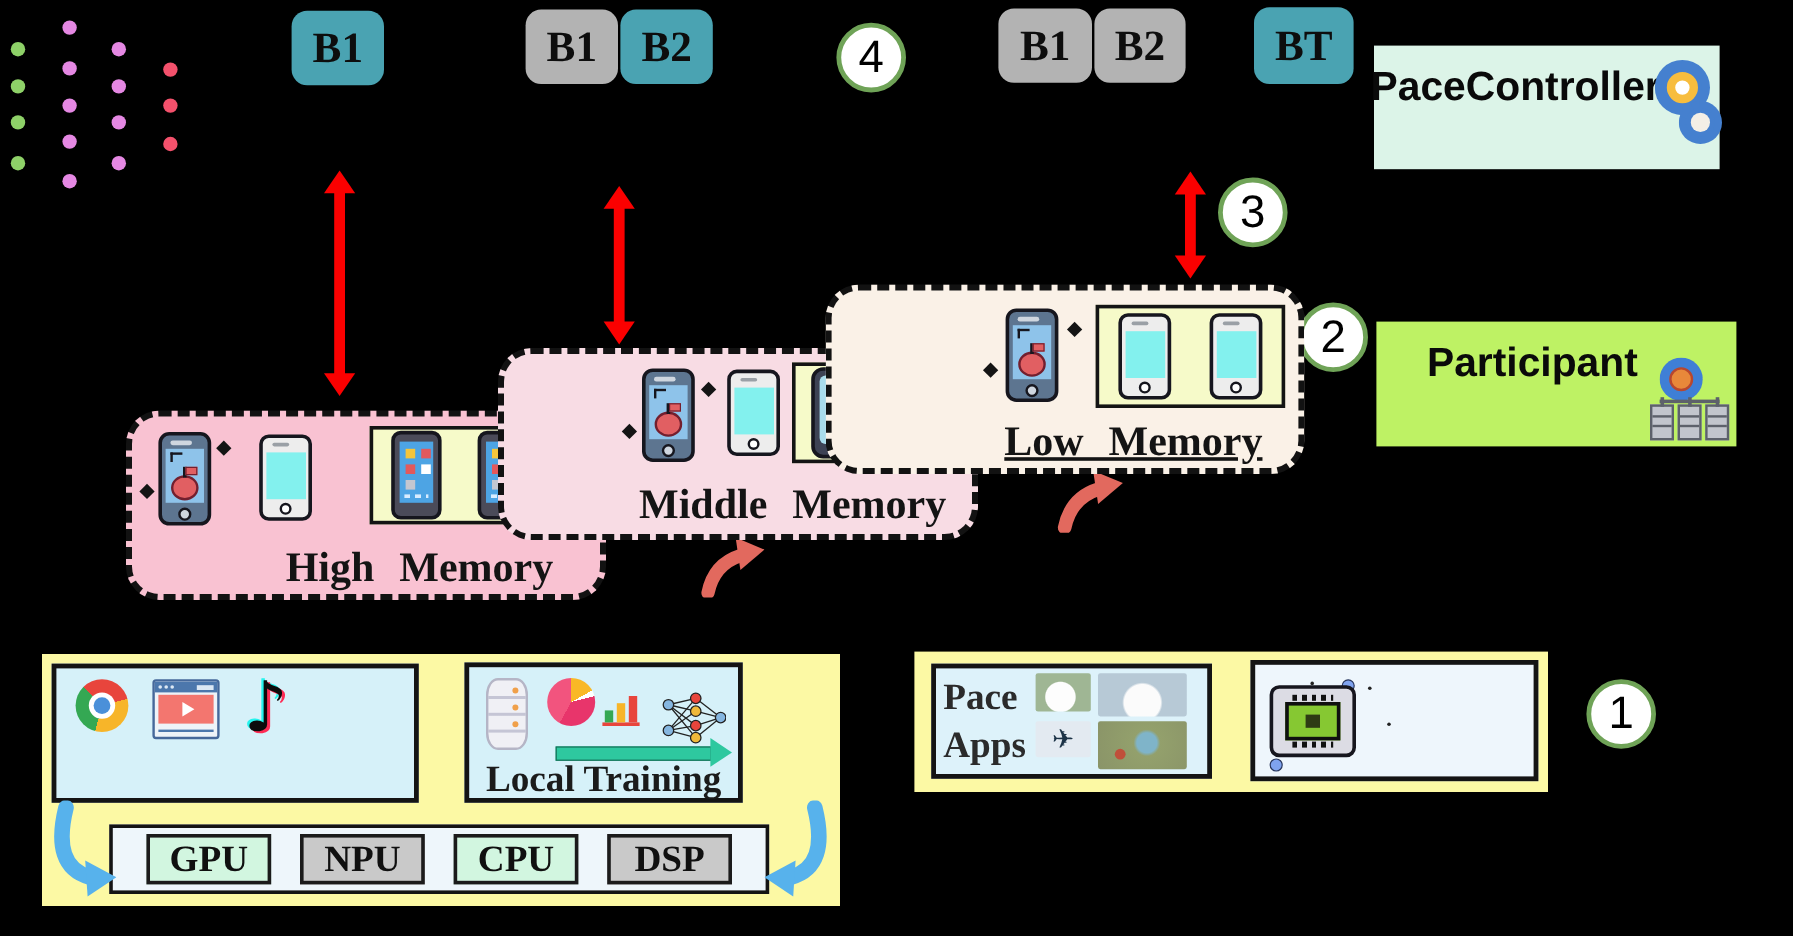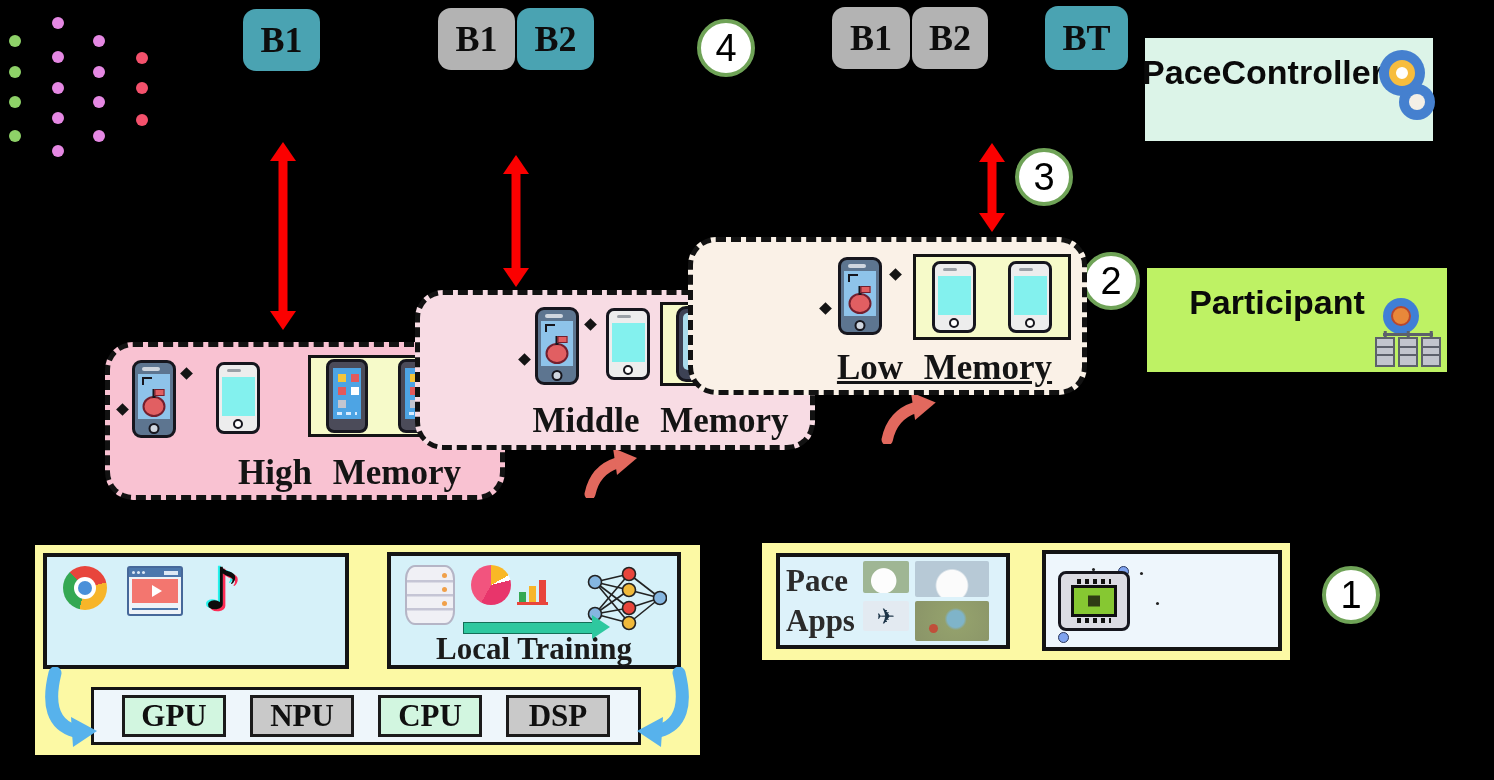--- a/index.html
+++ b/index.html
@@ -108,21 +108,21 @@
   .sarrow{position:absolute;}
 
   
   .ypanel{position:absolute;background:#fcf9a4;}
   .panel-dev{left:35px;top:545px;width:665px;height:210px;}
   .bluebox{position:absolute;background:#d6f1f9;border:4px solid #141414;box-sizing:border-box;
            display:flex;flex-direction:column;}
   .bluebox .blabel{margin-top:auto;text-align:center;font:bold 31px "Liberation Serif",serif;color:#1b1b1b;
                    padding-bottom:2px;}
   .co-box{left:8px;top:8px;width:306px;height:116px;}
-  .lt-box{left:352px;top:7px;width:294px;height:117px;}
+  .lt-box{left:352px;top:7px;width:232px;height:117px;}
   .iconrow{display:flex;align-items:flex-start;gap:20px;padding:9px 0 0 16px;}
 
   .chrome{width:44px;height:44px;border-radius:50%;position:relative;
           background:conic-gradient(from -45deg,#e8453c 0 120deg,#f7b529 120deg 240deg,#34a853 240deg 360deg);}
   .chrome::before{content:"";position:absolute;inset:11px;border-radius:50%;background:#fff;}
   .chrome::after{content:"";position:absolute;inset:15px;border-radius:50%;background:#4a90d9;}
 
   .vidwin{width:52px;height:46px;background:#eef3f8;border:2px solid #46689a;border-radius:3px;position:relative;}
   .vidwin .vbar{position:absolute;top:0;left:0;right:0;height:9px;background:#4c77ac;}
   .vidwin .vbar::before{content:"";position:absolute;top:3px;left:3px;width:3px;height:3px;border-radius:50%;

